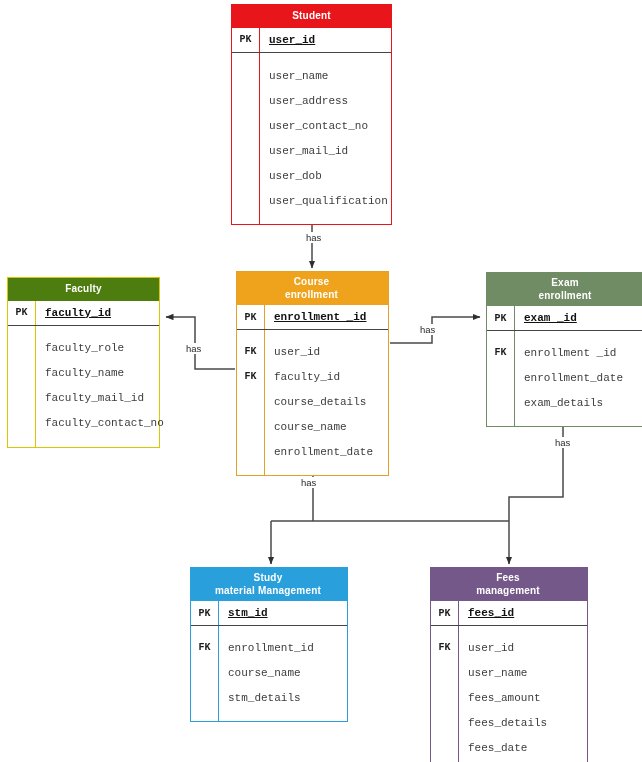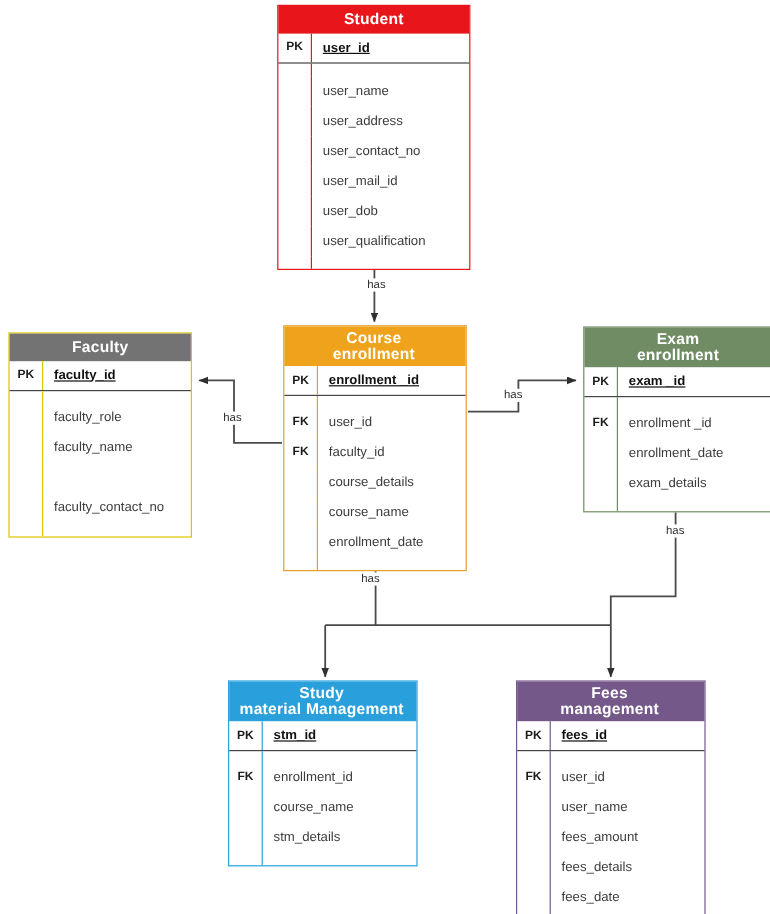--- a/index.html
+++ b/index.html
@@ -17,33 +17,34 @@
     position:absolute;
     box-sizing:border-box;
     background:#ffffff;
     border:1px solid #888;
     z-index:2;
   }
   .ehead{
     text-align:center;
     color:#ffffff;
     font-weight:bold;
-    font-size:13px;
+    font-size:10px;
     line-height:12.5px;
     padding:5px 2px 5px 2px;
     letter-spacing:.2px;
   }
   .ehead.two{padding:4px 4px 4px 2px;}
   .erow{
     display:flex;
     align-items:flex-start;
     box-sizing:border-box;
     height:25px;
     font-size:11px;
     color:#3c3c3c;
+    font-family:Liberation Mono, monospace;
   }
   .erow .key{
     width:28px;
     flex:0 0 28px;
     text-align:center;
     font-weight:bold;
     font-size:10px;
     color:#1c1c1c;
     align-self:stretch;
     display:flex;align-items:center;justify-content:center;
@@ -162,21 +163,21 @@
           <span>user_qualification</span>
         </div>
     </div>
     <div class="erow" style="height:10px;">
       <div class="key"></div>
         <div class="attr"></div>
     </div>
   </div>
 
   <div class="entity e-faculty" style="left:7px;top:277px;width:153px;">
-    <div class="ehead" style="background:#737373;">
+    <div class="ehead" style="background:#4d7c0f;">
       <div>Faculty</div>
     </div>
     <div class="erow pk">
       <div class="key">PK</div>
       <div class="attr">
           <span>faculty_id</span>
         </div>
     </div>
     <div class="erow" style="height:10px;">
       <div class="key"></div>
@@ -189,20 +190,23 @@
         </div>
     </div>
     <div class="erow">
       <div class="key"></div>
       <div class="attr">
           <span>faculty_name</span>
         </div>
     </div>
     <div class="erow">
       <div class="key"></div>
+      <div class="attr">
+          <span>faculty_mail_id</span>
+        </div>
     </div>
     <div class="erow">
       <div class="key"></div>
       <div class="attr">
           <span>faculty_contact_no</span>
         </div>
     </div>
     <div class="erow" style="height:11px;">
       <div class="key"></div>
         <div class="attr"></div>

